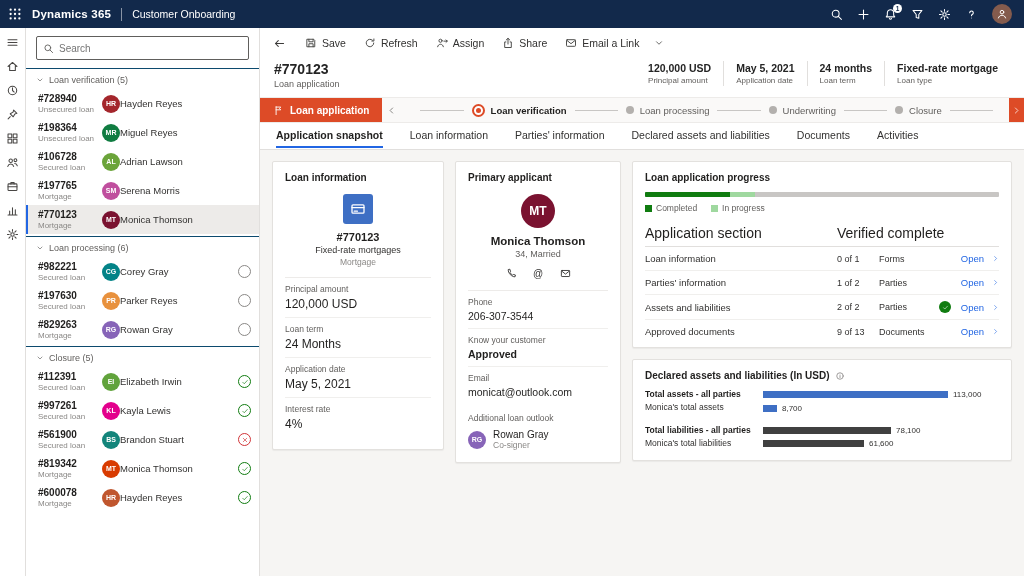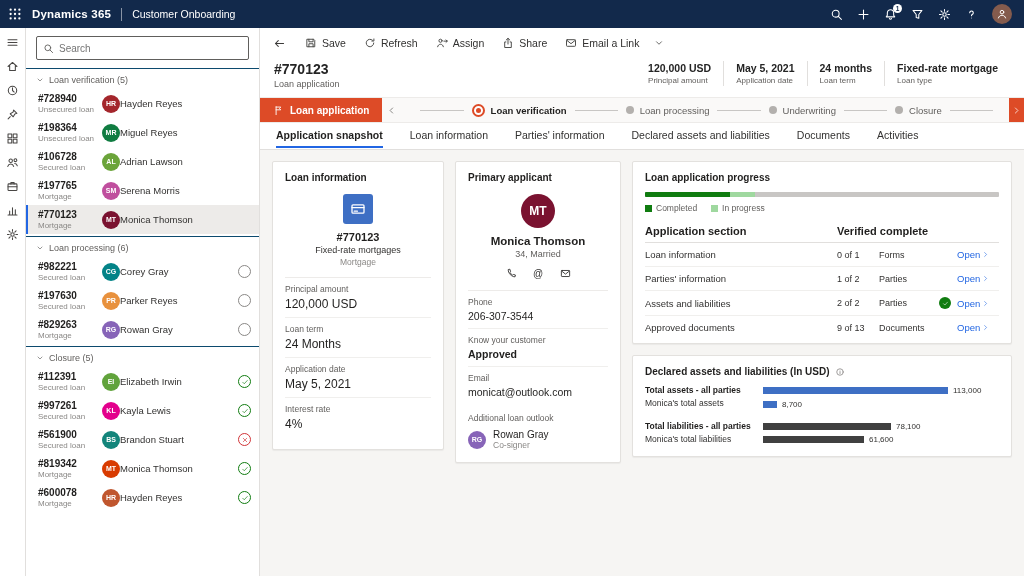--- a/index.html
+++ b/index.html
@@ -130,32 +130,32 @@
 
   .col3{flex:1;display:flex;flex-direction:column;gap:11px;min-width:0}
   .progress-card{padding:10px 12px 4px}
   .pbar{height:5px;background:#c8c6c4;margin-top:9px;display:flex;border-radius:1px;overflow:hidden}
   .pbar-completed{background:#107C10}
   .pbar-inprogress{background:#9FD89F}
   .plegend{display:flex;gap:14px;margin-top:6px}
   .plg{display:flex;align-items:center;gap:4px;font-size:8.5px;color:#605e5c}
   .plg-swatch{width:7px;height:7px;display:inline-block}
   .ptable{margin-top:9px}
-  .pt-head{display:flex;font-size:11px;font-weight:bold;color:#201f1e;padding:3px 0 5px;border-bottom:1px solid #e1dfdd}
+  .pt-head{display:flex;font-size:14px;font-weight:normal;color:#201f1e;padding:3px 0 5px;border-bottom:1px solid #e1dfdd}
   .pt-col1{flex:1}
   .pt-col2{width:162px}
   .pt-row{display:flex;align-items:center;padding:6px 0;border-bottom:1px solid #f0efed;font-size:9.5px}
   .pt-row:last-child{border-bottom:0}
   .pt-section{flex:1;color:#323130}
   .pt-count{width:42px;color:#323130;font-size:9px}
   .pt-kind{width:60px;color:#323130;font-size:9px}
   .pt-check{width:18px;display:flex;align-items:center}
   .pt-badge{width:12px;height:12px;border-radius:50%;background:#107C10;color:#fff;display:flex;align-items:center;justify-content:center}
   .pt-badge .ic{width:7px;height:7px}
-  .pt-link{width:42px;display:flex;align-items:center;justify-content:flex-start;gap:2px;color:#2266E3;font-size:9.5px}
+  .pt-link{width:42px;display:flex;align-items:center;justify-content:flex-end;gap:8px;color:#2266E3;font-size:9.5px}
   .pt-link .ic{width:7px;height:7px}
 
   .chart-card{padding:10px 12px 12px}
   .cc-title{display:flex;align-items:center;gap:5px}
   .cc-info{display:flex}
   .cc-info .ic{width:10px;height:10px;color:#8a8886}
   .crow{display:flex;align-items:center;margin-top:4px}
   .crow.first{margin-top:9px}
   .crow.gap{margin-top:13px}
   .c-label{width:118px;font-size:8.5px;color:#323130;flex-shrink:0;line-height:1.1}

